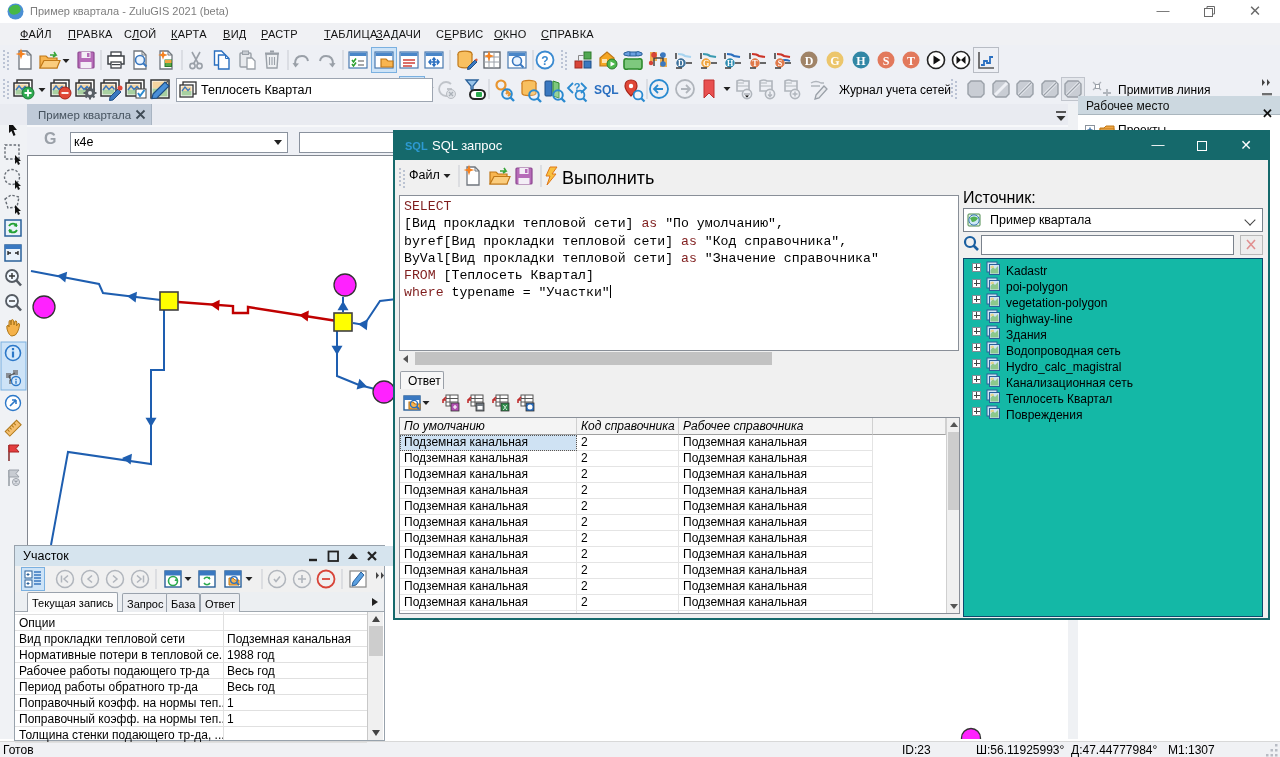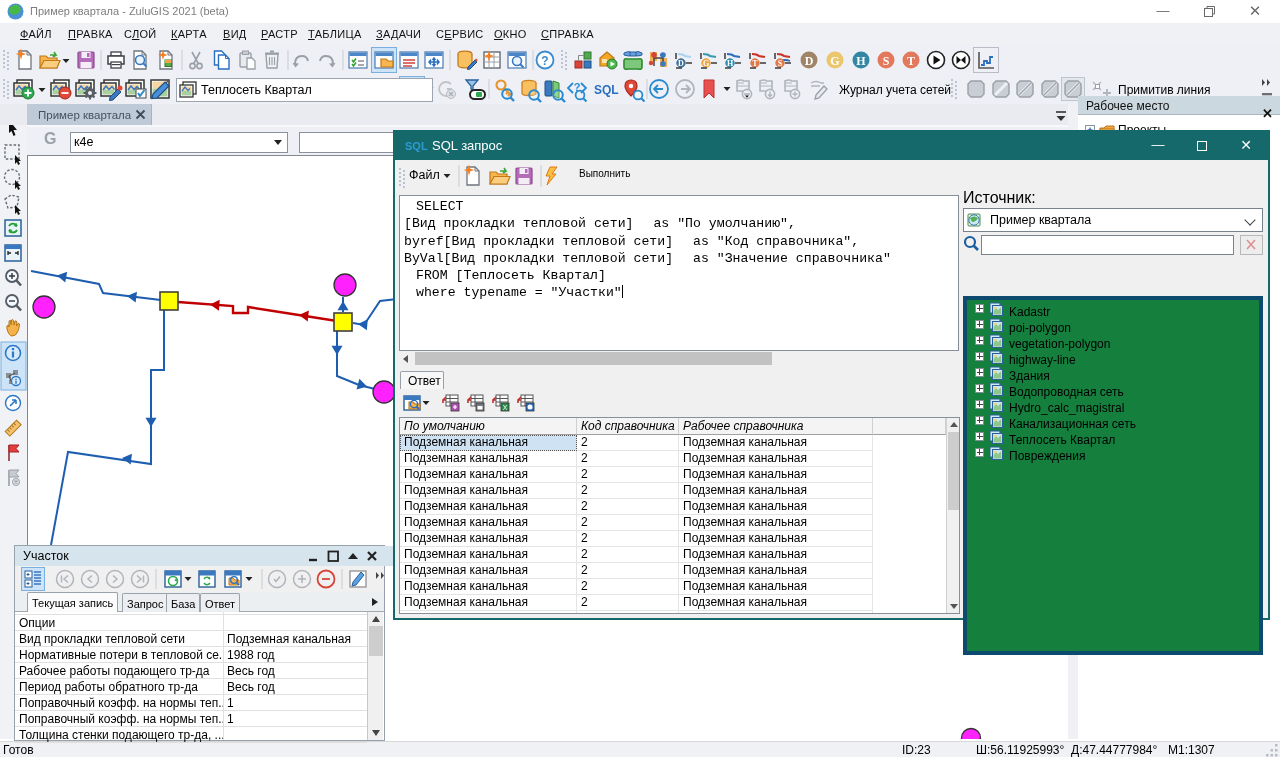--- a/index.html
+++ b/index.html
@@ -38,37 +38,37 @@
 #statusbar { left:0; top:741px; width:1280px; height:16px; background:#f0f1f4; border-top:1px solid #d8d8d8; font-size:12px; color:#000; }
 .st { position:absolute; top:743px; font-size:12px; color:#000; }
 
 #dlg { left:393px; top:130px; width:877px; height:490px; background:#f0f0f0; border:2px solid #15696b; }
 #dlgtitle { left:0; top:0; width:873px; height:28px; background:#15696b; }
 #dlgtitle .t { position:absolute; left:37px; top:6px; font-size:13px; color:#fff; }
 #dlgtitle .logo { position:absolute; left:10px; top:8px; font-size:11px; font-weight:bold; color:#2d9ad3;}
 .dlgbtn { position:absolute; top:0; width:44px; height:28px; color:#fff; text-align:center; font-size:13px; line-height:26px; }
 #dlgtools { left:0; top:28px; width:873px; height:32px; background:#f0f0f0; }
 #sqlbox { left:4px; top:63px; width:560px; height:156px; background:#fff; border:1px solid #898f98; font-family:"Liberation Mono", monospace; font-size:13.2px; line-height:17.3px; white-space:pre; padding:2px 0 0 4px; color:#000; }
-#sqlbox .kw { color:#000000;margin-left:12px; }
+#sqlbox .kw { color:#7f1d1d; }
 #hscroll { left:4px; top:219px; width:560px; height:15px; background:#f0f0f0; }
 #tabotv { left:5px; top:239px; width:44px; height:19px; background:#f7f7f7; border:1px solid #9aa0a8; border-bottom:none; border-radius:2px 2px 0 0; font-size:12px; padding:2px 0 0 7px; }
 #resline { left:0px; top:257px; width:873px; height:1px; background:#9aa0a8; }
 #restools { left:0; top:257px; width:873px; height:28px; background:#f0f0f0; }
 #restable { left:4px; top:285px; width:561px; height:197px; background:#fff; border:1px solid #898f98; overflow:hidden; }
 
 .rhead { position:absolute; top:0; height:17px; background:#f4f4f4; border-right:1px solid #d0d0d0; border-bottom:1px solid #a0a0a0; font-size:12px; padding:1px 0 0 4px; color:#000;font-style:italic; }
 .rrow { position:absolute; height:16px; font-size:12px; color:#000; }
 .rcell { position:absolute; top:0; height:16px; border-right:1px solid #e4e4e4; border-bottom:1px solid #e4e4e4; padding:0px 0 0 4px; }
 
 #srclabel { left:568px; top:57px; font-size:16px; color:#000; }
 #srccombo { left:568px; top:76px; width:300px; height:24px; background:#fff; border:1px solid #7a828c; }
 #srccombo span { position:absolute; left:26px; top:4px; font-size:12.5px; }
 #searchinput { left:586px; top:103px; width:253px; height:20px; background:#fff; border:1px solid #7a828c; }
 #searchx { left:845px; top:103px; width:23px; height:20px; background:#ededed; border:1px solid #b8b8b8; }
-#tree { left:568px; top:126px; width:300px; height:359px; background:#15803d; border:4px solid #0c4a6e; overflow:hidden;margin-top:38px; }
+#tree { left:568px; top:126px; width:300px; height:359px; background:#14b8a6; border:1px solid #0c4a6e; overflow:hidden; }
 .ti { position:absolute; left:42px; font-size:12px; color:#000; }
 
 #uch { left:14px; top:545px; width:371px; height:196px; background:#f0f0f0; border:1px solid #98a2ac; }
 #uchtitle { left:0; top:0; width:435px; height:20px; background:#d6e4ee; }
 #uchtitle span { position:absolute; left:8px; top:3px; font-size:12.5px; color:#000; }
 #uchtools { left:0; top:20px; width:369px; height:26px; background:#f0f0f0; }
 #uchtabs { left:0; top:46px; width:369px; height:20px; background:#eceff2; border-bottom:1px solid #a0a8b0; }
 .utab { position:absolute; top:47px; height:19px; background:#eceef1; border:1px solid #9aa2ac; border-bottom:none; border-radius:2px 2px 0 0; font-size:11px; padding:3.5px 4px 0 4px; white-space:nowrap; }
 #uchtable { left:0; top:66px; width:369px; height:128px; background:#fff; }
 .urow { position:absolute; left:0; width:352px; height:16px; border-bottom:1px solid #e0e0e0; font-size:12px; }
@@ -92,21 +92,21 @@
       </svg></div>
   <div class="abs capbtn" style="left:1232px; font-size:15px">✕</div>
 
   <div class="abs" id="menubar"></div>
   <div class="mi" style="left:20px"><u>Ф</u>АЙЛ</div>
   <div class="mi" style="left:68px"><u>П</u>РАВКА</div>
   <div class="mi" style="left:124px">С<u>Л</u>ОЙ</div>
   <div class="mi" style="left:171px"><u>К</u>АРТА</div>
   <div class="mi" style="left:223px"><u>В</u>ИД</div>
   <div class="mi" style="left:261px"><u>Р</u>АСТР</div>
-  <div class="mi" style="left:308px"><u>Т</u>АБЛИЦА</div>
+  <div class="mi" style="left:324px"><u>Т</u>АБЛИЦА</div>
   <div class="mi" style="left:376px"><u>З</u>АДАЧИ</div>
   <div class="mi" style="left:436px">С<u>Е</u>РВИС</div>
   <div class="mi" style="left:494px"><u>О</u>КНО</div>
   <div class="mi" style="left:541px"><u>С</u>ПРАВКА</div>
 
   <div class="abs" id="tb1"></div>
   <svg class="abs" style="left:0;top:45px" width="1280" height="30" id="tb1svg">
 <circle cx="4" cy="6" r="1" fill="#aab4c8"></circle>
       <circle cx="8" cy="8" r="1" fill="#aab4c8"></circle>
       <circle cx="4" cy="10" r="1" fill="#aab4c8"></circle>
@@ -911,21 +911,21 @@
           <rect x="-4.5" y="-8" width="9" height="6" fill="#f3eef6"></rect>
           <rect x="-5.5" y="2" width="11" height="6" fill="#f3eef6"></rect>
           <rect x="1" y="-7" width="2.5" height="4" fill="#b66bb8"></rect>
         </g>
 <line x1="146" y1="5" x2="146" y2="27" stroke="#c8cbd2" stroke-width="1"></line>
 <g transform="translate(157,16)">
           <path d="M-2 -9 L5 -9 L0 -2 L4 -2 L-5 9 L-2 0 L-6 0 Z" fill="#f8c040" stroke="#e07818" stroke-width="1"></path>
         </g>
 </svg>
     <div class="abs" style="left:14px;top:36px;font-size:12.5px">Файл</div>
-    <div class="abs" style="left:184px;top:36px;font-size:10px">Выполнить</div>
+    <div class="abs" style="left:167px;top:36px;font-size:18px">Выполнить</div>
     <div class="abs" id="sqlbox"><span class="kw">SELECT</span>
 [Вид прокладки тепловой сети] <span class="kw">as</span> "По умолчанию",
 byref[Вид прокладки тепловой сети] <span class="kw">as</span> "Код справочника",
 ByVal[Вид прокладки тепловой сети] <span class="kw">as</span> "Значение справочника"
 <span class="kw">FROM</span> [Теплосеть Квартал]
 <span class="kw">where</span> typename = "Участки"<span style="display:inline-block;width:1.5px;height:13px;background:#000;vertical-align:-2px"></span></div>
     <div class="abs" id="hscroll">
         <div style="position:absolute;left:0;top:0;width:15px;height:15px;background:#f0f0f0">
           <div style="position:absolute;left:4px;top:4px;width:0;height:0;border-top:4px solid transparent;border-bottom:4px solid transparent;border-right:5px solid #555"></div>
         </div>

